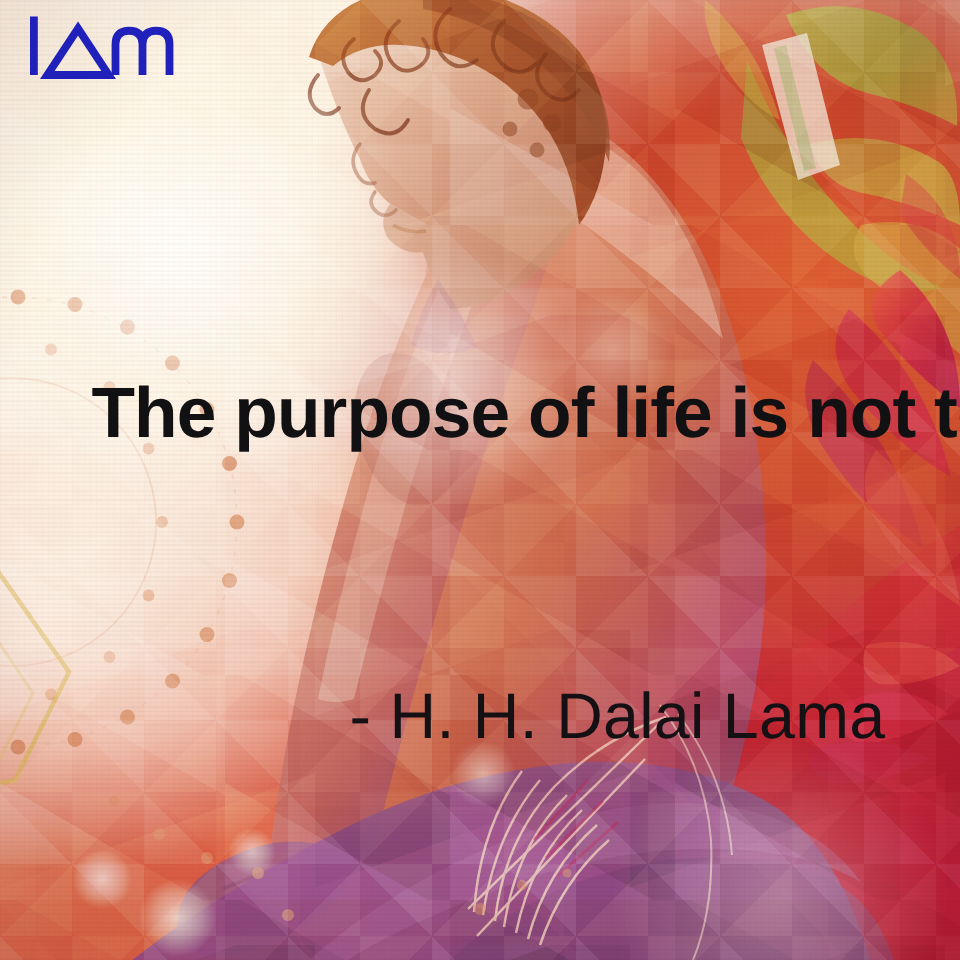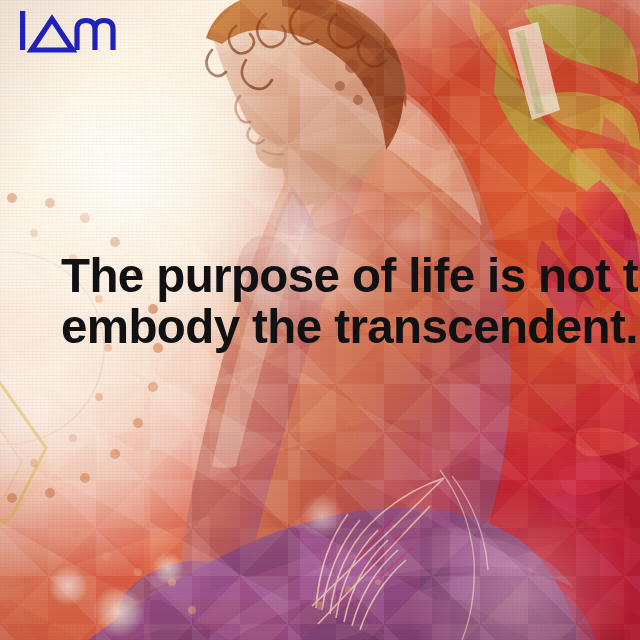--- a/index.html
+++ b/index.html
@@ -393,17 +393,17 @@
 
       <path d="M33 9 L53.5 40 L12.5 40 Z" fill="none" stroke="#2020bb" stroke-width="5.2" stroke-linejoin="miter"></path>
 
       <path d="M58 40 L58 19.5 Q58 10.5 67 10.5 Q76 10.5 76 19.5 L76 40
                M76 19.5 Q76 10.5 85 10.5 Q94 10.5 94 19.5 L94 40" fill="none" stroke="#2020bb" stroke-width="5.2" stroke-linecap="butt"></path>
     </svg>
   </div>
 
   <div id="quote-block">
     <div class="quote-line">The purpose of life is not to</div>
-    <div class="quote-line">embody the transcendent.</div>
   </div>
 
+  <div id="attribution">- H. H. Dalai Lama</div>
 
 </div>
 
 </body></html>

